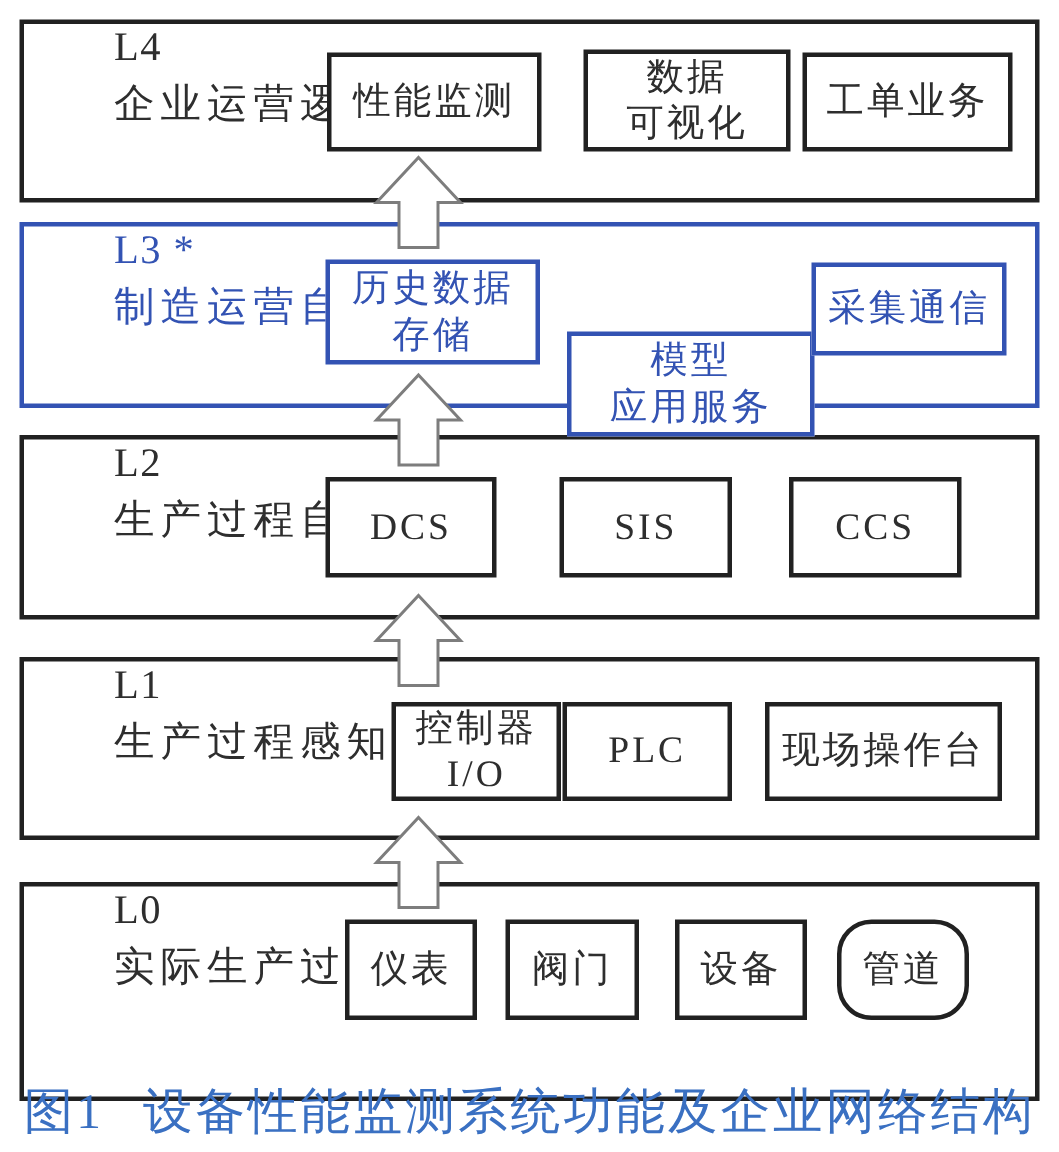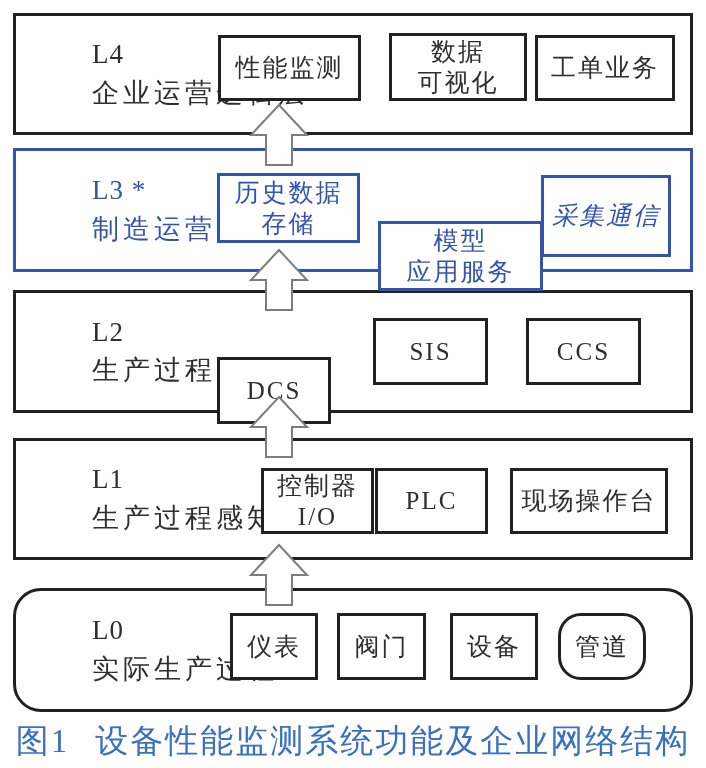--- a/index.html
+++ b/index.html
@@ -8,21 +8,21 @@
     --caption-blue:#3a70c2;
     --arrow-outline:#7d7d7d;
     --text-dark:#2e2e2e;
   }
   *{margin:0;padding:0;box-sizing:border-box;}
   html,body{background:#fff;}
   body{font-family:"Liberation Serif","DejaVu Serif",serif;}
   .canvas{position:relative;width:706px;height:768px;background:#fff;overflow:hidden;}
   .layer{position:absolute;left:13px;width:680px;border:3px solid var(--border-dark);background:#fff;}
   .layer.accent{border-color:var(--accent-blue);}
-  .layer-label{position:absolute;left:60px;top:0;bottom:0;display:flex;flex-direction:column;justify-content:center;gap:7px;color:var(--text-dark);font-size:27px;line-height:1.15;white-space:nowrap;margin-left:16px;}
+  .layer-label{position:absolute;left:60px;top:0;bottom:0;display:flex;flex-direction:column;gap:7px;color:var(--text-dark);font-size:27px;line-height:1.15;white-space:nowrap;}
   .layer.accent .layer-label{color:var(--accent-blue);}
   .layer-code{letter-spacing:1px;}
   .layer-name{letter-spacing:4px;}
   .node{position:absolute;border:3px solid var(--border-dark);background:#fff;display:flex;flex-direction:column;align-items:center;justify-content:center;font-size:25px;letter-spacing:2px;color:var(--text-dark);line-height:1.25;text-align:center;white-space:nowrap;}
   .node.accent{border-color:var(--accent-blue);color:var(--accent-blue);}
   .arrow{position:absolute;width:62px;height:64px;}
   .caption{position:absolute;left:0;width:706px;top:719px;text-align:center;color:var(--caption-blue);font-size:33px;letter-spacing:2px;white-space:nowrap;}
   .cap-label{margin-right:26px;}
 </style>
 </head>
@@ -51,21 +51,21 @@
     </div>
   </section>
 
   <section class="layer" style="top:438px;height:122px;">
     <div class="layer-label">
       <div class="layer-code">L1</div>
       <div class="layer-name">生产过程感知</div>
     </div>
   </section>
 
-  <section class="layer" style="top:588px;height:124px;border-radius:28px;">
+  <section class="layer" style="top:588px;height:146px;">
     <div class="layer-label">
       <div class="layer-code">L0</div>
       <div class="layer-name">实际生产过程</div>
     </div>
   </section>
 
   <div class="node" style="left:218px;top:35px;width:143px;height:66px;">
     <span>性能监测</span>
   </div>
   <div class="node" style="left:389px;top:33px;width:138px;height:68px;">
@@ -77,25 +77,25 @@
   </div>
 
   <div class="node accent" style="left:217px;top:173px;width:143px;height:70px;">
     <span>历史数据</span>
     <span>存储</span>
   </div>
   <div class="node accent" style="left:378px;top:173px;width:165px;height:70px;margin-top:48px;">
     <span>模型</span>
     <span>应用服务</span>
   </div>
-  <div class="node accent" style="left:541px;top:175px;width:130px;height:82px;font-style:italic;">
+  <div class="node accent" style="left:541px;top:175px;width:130px;height:62px;">
     <span>采集通信</span>
   </div>
 
-  <div class="node" style="left:217px;top:318px;width:114px;height:67px;margin-top:39px;">
+  <div class="node" style="left:217px;top:318px;width:114px;height:67px;">
     <span>DCS</span>
   </div>
   <div class="node" style="left:373px;top:318px;width:115px;height:67px;">
     <span>SIS</span>
   </div>
   <div class="node" style="left:526px;top:318px;width:115px;height:67px;">
     <span>CCS</span>
   </div>
 
   <div class="node" style="left:220px;top:468px;width:113px;height:66px;margin-left:41px;">

